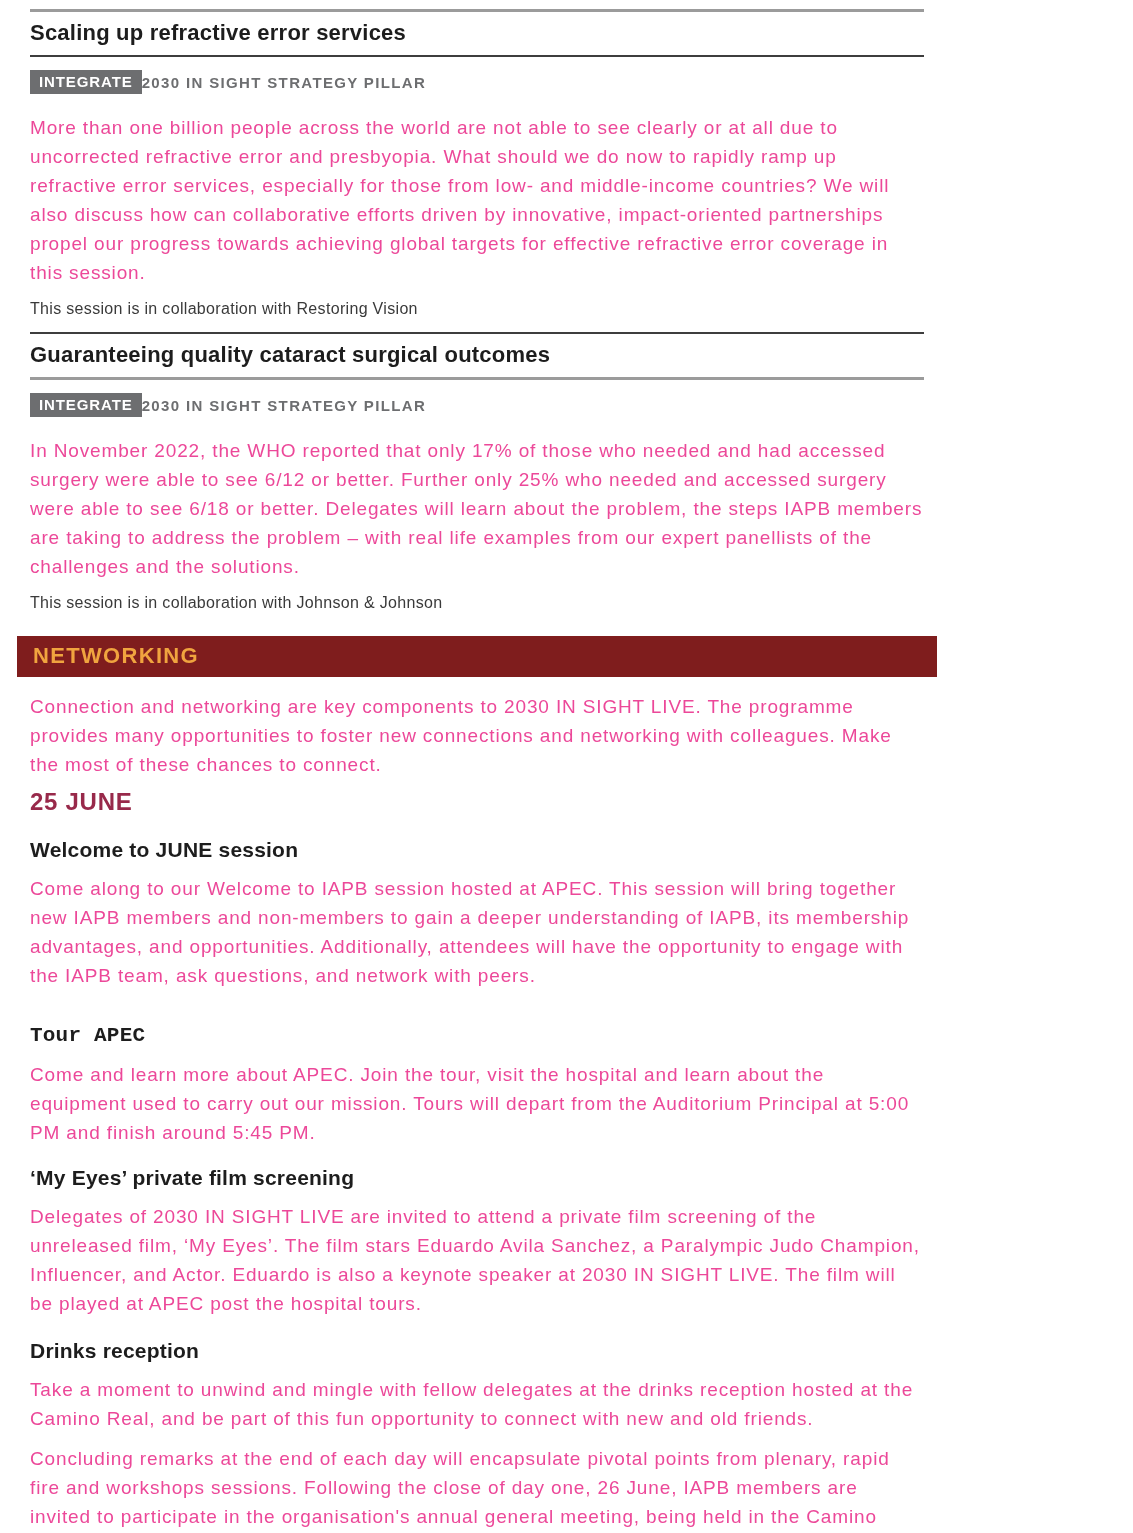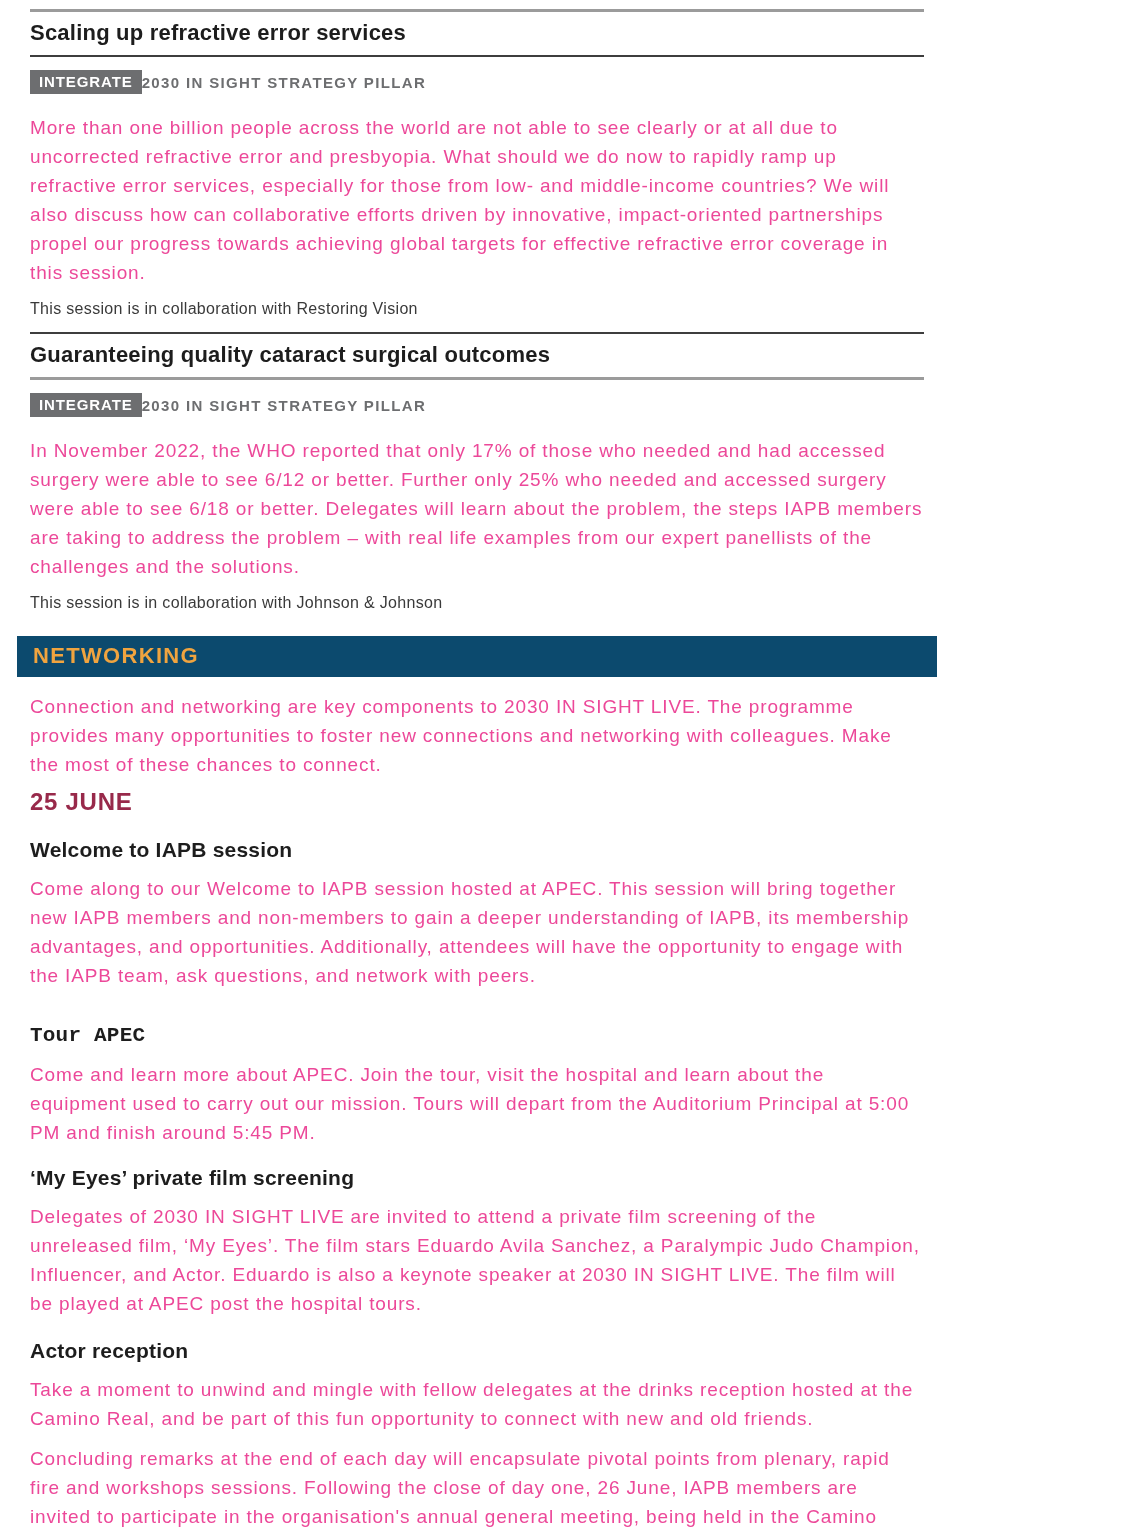--- a/index.html
+++ b/index.html
@@ -55,21 +55,21 @@
   }
   .collab-note {
     margin: 13px 0 0 0;
     font-size: 16px;
     line-height: 18px;
     letter-spacing: 0.02em;
     color: #3a3a3a;
   }
   .banner {
     margin: 24px -13px 8px -13px;
-    background: #0c4a6e;
+    background: #7f1d1d;
     color: #f0a43f;
     font-size: 22px;
     line-height: 24px;
     font-weight: bold;
     letter-spacing: 0.06em;
     padding: 8px 16px 9px 16px;
   }
   .intro-text { margin-top: 15px; }
   .day-heading {
     margin: 8px 0 0 0;
@@ -124,29 +124,29 @@
     <p class="body-text">In November 2022, the WHO reported that only 17% of those who needed and had accessed surgery were able to see 6/12 or better. Further only 25% who needed and accessed surgery were able to see 6/18 or better. Delegates will learn about the problem, the steps IAPB members are taking to address the problem – with real life examples from our expert panellists of the challenges and the solutions.</p>
     <p class="collab-note">This session is in collaboration with Johnson &amp; Johnson</p>
   </section>
 
   <section>
     <div class="banner">NETWORKING</div>
     <p class="body-text intro-text">Connection and networking are key components to 2030 IN SIGHT LIVE. The programme provides many opportunities to foster new connections and networking with colleagues. Make the most of these chances to connect.</p>
 
     <h3 class="day-heading">25 JUNE</h3>
 
-    <h4 class="event-title">Welcome to IAPB session</h4>
+    <h4 class="event-title">Welcome to JUNE session</h4>
     <p class="body-text event-text">Come along to our Welcome to IAPB session hosted at APEC. This session will bring together new IAPB members and non-members to gain a deeper understanding of IAPB, its membership advantages, and opportunities. Additionally, attendees will have the opportunity to engage with the IAPB team, ask questions, and network with peers.</p>
 
     <h4 class="event-title event-title-tight">Tour APEC</h4>
     <p class="body-text event-text">Come and learn more about APEC. Join the tour, visit the hospital and learn about the equipment used to carry out our mission. Tours will depart from the Auditorium Principal at 5:00 PM and finish around 5:45 PM.</p>
 
     <h4 class="event-title event-title-mid">‘My Eyes’ private film screening</h4>
     <p class="body-text event-text">Delegates of 2030 IN SIGHT LIVE are invited to attend a private film screening of the unreleased film, ‘My Eyes’. The film stars Eduardo Avila Sanchez, a Paralympic Judo Champion, Influencer, and Actor. Eduardo is also a keynote speaker at 2030 IN SIGHT LIVE. The film will be played at APEC post the hospital tours.</p>
 
 
-    <h4 class="event-title">Actor reception</h4>
+    <h4 class="event-title">Drinks reception</h4>
     <p class="body-text event-text">Take a moment to unwind and mingle with fellow delegates at the drinks reception hosted at the Camino Real, and be part of this fun opportunity to connect with new and old friends.</p>
 
     <p class="body-text event-text">Concluding remarks at the end of each day will encapsulate pivotal points from plenary, rapid fire and workshops sessions. Following the close of day one, 26 June, IAPB members are invited to participate in the organisation's annual general meeting, being held in the Camino Real, to exercise their voting rights. They are then encouraged to join the rest of the delegate body at the drinks reception.</p>
   </section>
 
 </div>
 
 </body></html>

